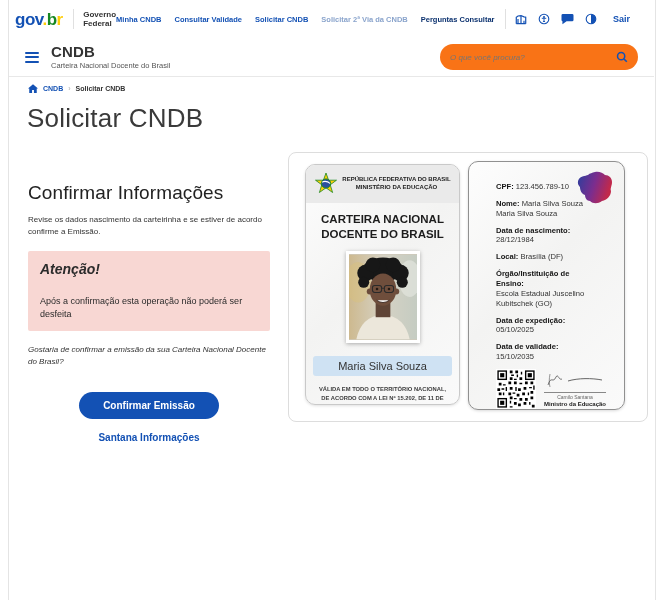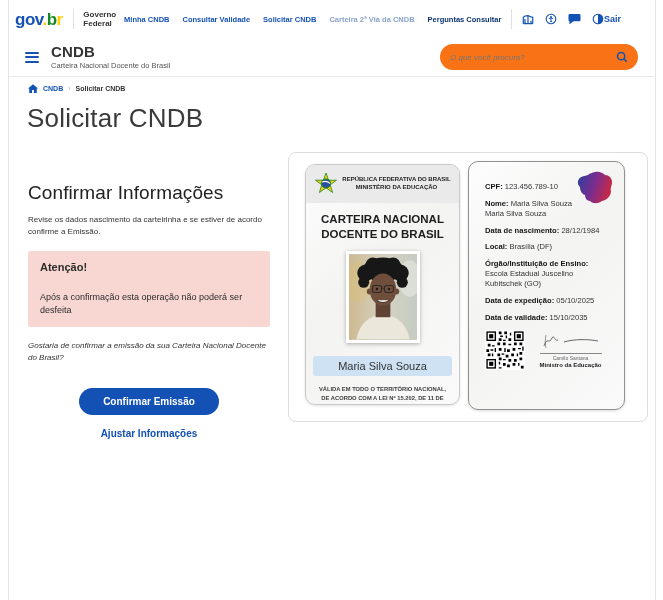--- a/index.html
+++ b/index.html
@@ -2,32 +2,32 @@
 <html><head>
 <meta charset="utf-8">
 <style>
   * { margin:0; padding:0; box-sizing:border-box; }
   html,body { width:663px; height:600px; background:#fff; font-family:"Liberation Sans", sans-serif; color:#333; overflow:hidden; }
   .canvas { position:relative; width:663px; height:600px; background:#fff; }
   .edge { position:absolute; top:0; bottom:0; width:1px; background:#e4e4e4; }
   .edge.left { left:8px; } .edge.right { left:655px; }
 
   
-  .topbar { position:absolute; left:9px; right:26px; top:0; height:38px; display:flex; align-items:center; padding:0 16px 0 6px; background:#fff; }
+  .topbar { position:absolute; left:9px; right:17px; top:0; height:38px; display:flex; align-items:center; padding:0 16px 0 6px; background:#fff; }
   .logo { font-size:17px; font-weight:800; letter-spacing:-0.5px; line-height:1; cursor:pointer; }
   .logo .g { color:#1351B4; } .logo .dot { color:#FFCD07; } .logo .b { color:#168821; } .logo .r { color:#FFCD07; }
   .vdiv { width:1px; height:20px; background:#e0e0e0; margin:0 10px; }
   .gov-label { font-size:8px; font-weight:700; color:#333; }
   .nav { display:flex; align-items:center; gap:13px; margin-left:auto; }
   .nav a { font-size:7.5px; font-weight:600; color:#1351B4; text-decoration:none; white-space:nowrap; cursor:pointer; }
   .nav a.muted { color:#8aa4cc; }
   .nav a.strong { color:#0c326f; font-weight:700; }
   .iconrow { display:flex; align-items:center; gap:11px; }
   .iconrow svg { display:block; cursor:pointer; }
-  .sair { font-size:9px; font-weight:700; color:#1351B4; text-decoration:none; cursor:pointer; }
+  .sair { font-size:9px; font-weight:700; color:#1351B4; text-decoration:none; margin-left:16px; cursor:pointer; }
 
   
   .appbar { position:absolute; left:9px; right:9px; top:38px; height:39px; display:flex; align-items:center; padding:0 16px; background:#fff; border-bottom:1px solid #e8e8e8; }
   .burger { display:flex; flex-direction:column; gap:2.5px; width:14px; margin-right:12px; cursor:pointer; }
   .burger span { height:2px; background:#1351B4; border-radius:1px; }
   .app-title { line-height:1.15; }
   .app-title h2 { font-size:15px; font-weight:600; color:#333; letter-spacing:.2px; }
   .app-title p { font-size:7.5px; color:#555; margin-top:2px; }
   .search { margin-left:auto; width:198px; height:26px; background:#f97316; border-radius:14px; display:flex; align-items:center; padding:0 10px; }
   .search input { flex:1; border:none; background:transparent; outline:none; font-size:8px; font-style:italic; color:#444; font-family:"Liberation Sans", sans-serif; }
@@ -40,38 +40,38 @@
   .breadcrumb .current { color:#333; font-weight:600; }
 
   
   .page-title { position:absolute; left:27px; top:103px; font-size:26px; font-weight:400; color:#3a3a3a; letter-spacing:.2px; }
 
   
   .confirm { position:absolute; left:28px; top:182px; width:242px; }
   .confirm h3 { font-size:19px; font-weight:400; color:#222; letter-spacing:.1px; }
   .confirm .desc { margin-top:10px; font-size:8px; line-height:1.55; color:#333; }
   .alert { margin-top:12px; background:#f8d7d3; border-radius:2px; padding:10px 12px; }
-  .alert .alert-title { font-size:11px; font-weight:800; color:#2b2b2b; }
+  .alert .alert-title { font-size:14px; font-weight:800; color:#2b2b2b;font-style:italic; }
   .alert .alert-text { font-size:9px; line-height:1.45; color:#2b2b2b; margin-top:18px; }
   .question { margin-top:13px; font-size:8px; line-height:1.55; color:#333;font-style:italic; }
   .confirm-btn { display:block; margin:23px auto 0; padding:8px 24px; border:none; border-radius:18px; background:#1351B4; color:#fff; font-size:10px; font-weight:700; font-family:"Liberation Sans", sans-serif; cursor:pointer; }
   .adjust-link { display:block; margin-top:13px; text-align:center; font-size:10px; font-weight:700; color:#1351B4; text-decoration:none; cursor:pointer; }
 
   
   .cards-wrap { position:absolute; left:288px; top:152px; width:360px; height:270px; border:1px solid #ddd; border-radius:8px; background:#fff; display:flex; align-items:flex-start; padding:8px 8px 0 16px; gap:8px; }
   .idcard { background:linear-gradient(135deg,#fdfdfd 0%,#f3f3f2 45%,#fafafa 100%); border-radius:10px; overflow:hidden; }
   .card-front { width:155px; height:241px; margin-top:3px; border:1px solid #c9c9c9; box-shadow:0 1px 3px rgba(0,0,0,.12); }
   .cf-band { background:#eaeaea; height:38px; display:flex; align-items:center; justify-content:center; gap:4px; padding:0 6px; }
   .cf-band .txt { font-size:6px; font-weight:800; color:#222; line-height:1.3; text-align:center; }
   .cf-title { margin-top:9px; text-align:center; font-size:11.5px; font-weight:800; color:#1c1c1c; line-height:1.3; padding:0 8px; }
   .photo { display:block; margin:9px auto 0; width:74px; height:92px; border:3px solid #fff; box-shadow:0 1px 4px rgba(0,0,0,.3); background:#cfc9ba; }
   .name-banner { margin:13px 7px 0; background:#cfe2f3; border-radius:3px; text-align:center; padding:4px 2px; font-size:11px; color:#333; }
   .validity { margin:9px 12px 0; text-align:center; font-size:5.8px; font-weight:700; color:#3c3c3c; line-height:1.55; }
 
-  .card-back { width:157px; height:249px; border:1px solid #909090; box-shadow:0 1px 3px rgba(0,0,0,.15); position:relative; padding:20px 16px 0; }
+  .card-back { width:157px; height:249px; border:1px solid #909090; box-shadow:0 1px 3px rgba(0,0,0,.15); position:relative; padding:20px 27px 0; }
   .map { position:absolute; top:9px; right:9px; }
   .cb-row { font-size:7.6px; color:#333; line-height:1.3; margin-bottom:7px; }
   .cb-row b { color:#151515; font-weight:800; }
   .cb-row b.colon::after { content:": "; }
   .cb-row b.colonly::after { content:":"; }
   .cb-bottom { display:flex; align-items:flex-end; gap:8px; margin-top:2px; }
   .qr { width:40px; height:40px; background:#fff; position:relative; flex:0 0 auto; }
   .sig { flex:1; text-align:center; padding-bottom:2px; }
   .sig .line { border-top:1px solid #888; width:62px; margin:0 auto; }
   .sig .sname { font-size:5px; color:#666; margin-top:1px; }
@@ -86,21 +86,21 @@
 
   <header class="topbar">
     <div class="logo"><span class="g">gov</span><span class="dot">.</span><span class="b">b</span><span class="r">r</span></div>
     <div class="vdiv"></div>
     <span class="gov-label">Governo Federal</span>
 
     <nav class="nav">
       <a>Minha CNDB</a>
       <a>Consultar Validade</a>
       <a>Solicitar CNDB</a>
-      <a class="muted">Carteira 2ª Via da CNDB</a>
+      <a class="muted">Solicitar 2ª Via da CNDB</a>
       <a class="strong">Perguntas Consultar</a>
     </nav>
     <div class="vdiv"></div>
     <div class="iconrow">
       <svg width="12" height="12" viewBox="0 0 14 14">
           <path d="M1.5 12.5h11M3.5 12.5V7M7 12.5V3M10.5 12.5V9M1.5 12.5V5l2-1.5L7 3l3.5 1.5 2 .5v7.5" fill="none" stroke="#1351B4" stroke-width="1.4"></path>
         </svg>
       <svg width="12" height="12" viewBox="0 0 14 14">
           <circle cx="7" cy="7" r="5.6" fill="none" stroke="#1351B4" stroke-width="1.3"></circle>
           <circle cx="7" cy="4.6" r="1.2" fill="#1351B4"></circle>
@@ -149,21 +149,21 @@
 
   <section class="confirm">
     <h3>Confirmar Informações</h3>
     <p class="desc">Revise os dados nascimento da carteirinha e se estiver de acordo confirme a Emissão.</p>
     <div class="alert">
       <div class="alert-title">Atenção!</div>
       <div class="alert-text">Após a confirmação esta operação não poderá ser desfeita</div>
     </div>
     <p class="question">Gostaria de confirmar a emissão da sua Carteira Nacional Docente do Brasil?</p>
     <button class="confirm-btn">Confirmar Emissão</button>
-    <a class="adjust-link">Ajustar Informações</a>
+    <a class="adjust-link">Santana Informações</a>
   </section>
 
   <section class="cards-wrap">
 
     <div class="idcard card-front">
       <div class="cf-band">
         <svg width="24" height="24" viewBox="0 0 24 24">
           <polygon points="12,1 14.6,8.2 22.5,8.2 16.2,12.8 18.6,20.5 12,15.8 5.4,20.5 7.8,12.8 1.5,8.2 9.4,8.2" fill="#FFCD07" stroke="#168821" stroke-width="0.8"></polygon>
           <circle cx="12" cy="11.5" r="4.6" fill="#2b4f9e"></circle>
           <path d="M7.6 10.2c3-1.4 6-1 8.8 1.4" stroke="#fff" stroke-width="1.1" fill="none"></path>

